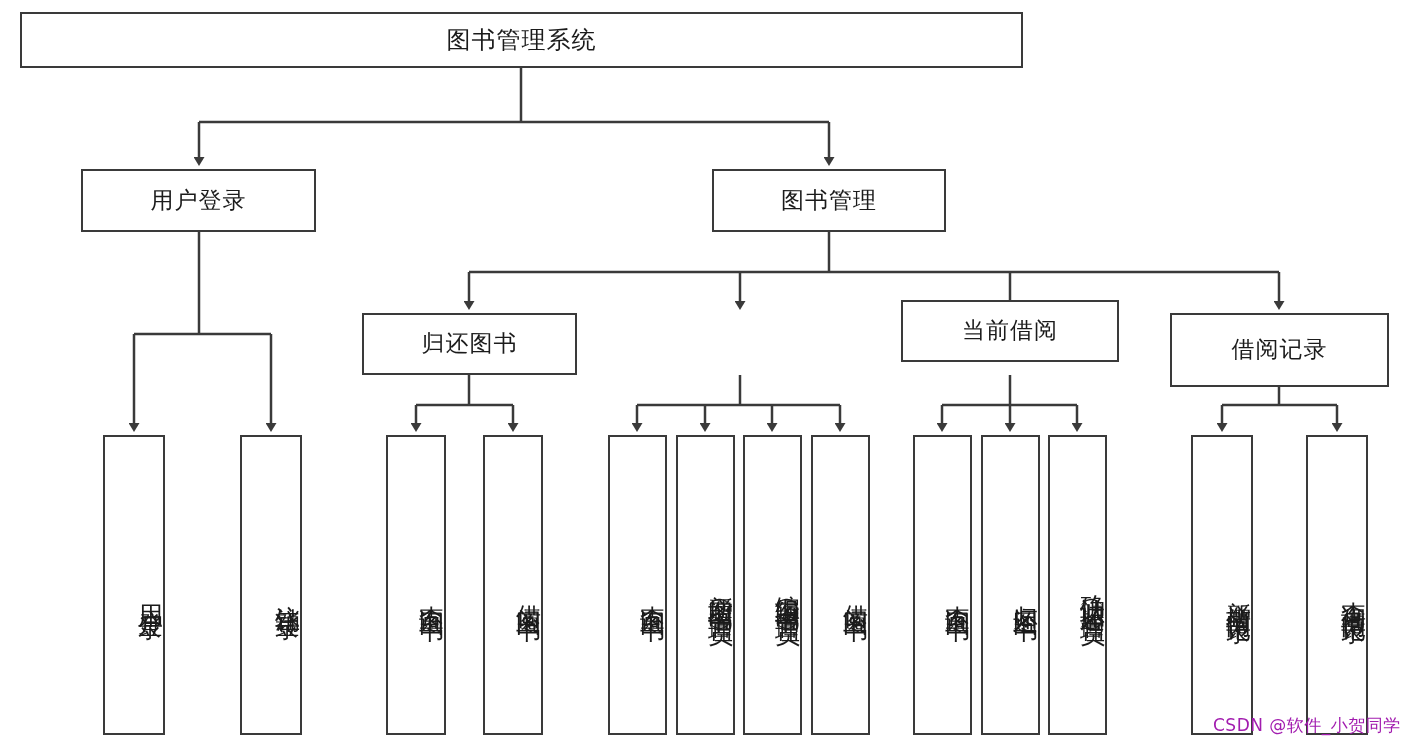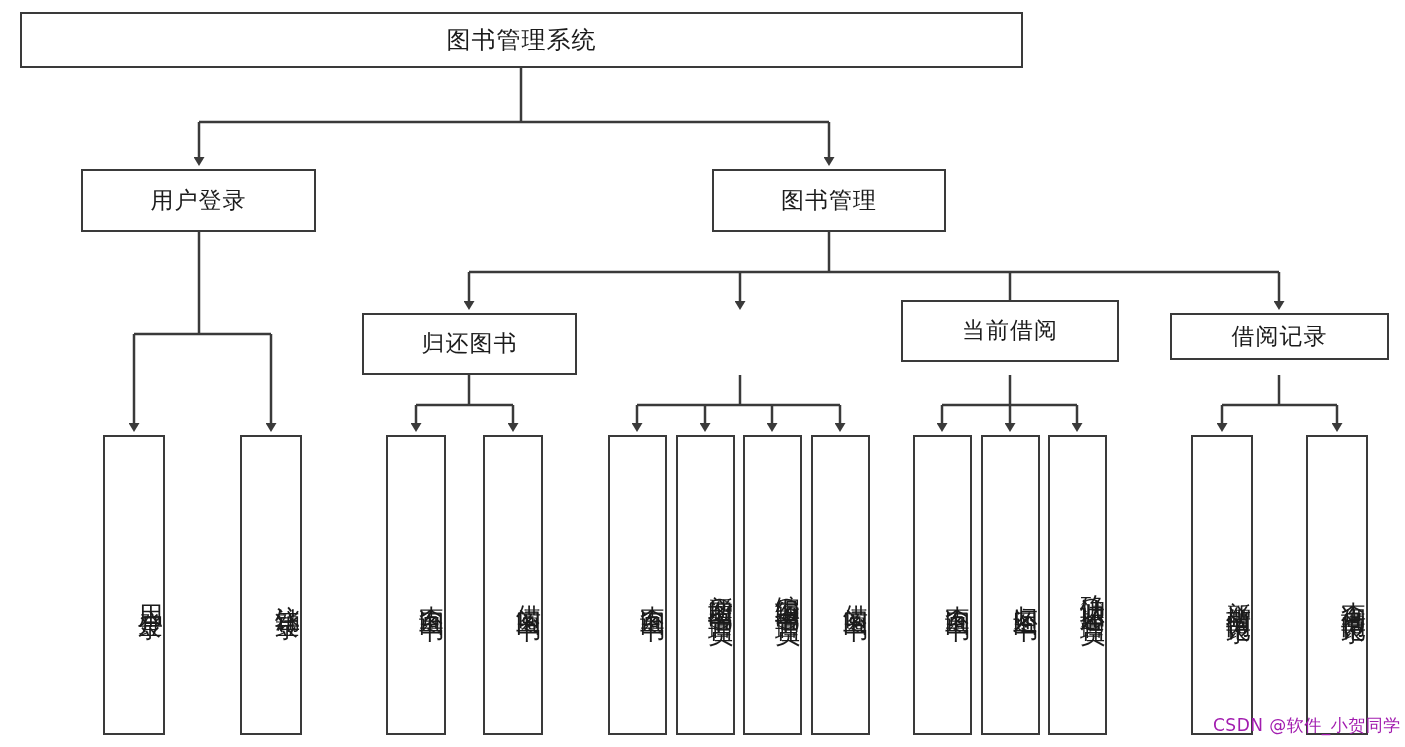--- a/index.html
+++ b/index.html
@@ -134,21 +134,21 @@
   <div class="node horiz" style="left:712px; top:169px; width:234px; height:63px;">
     <span>图书管理</span>
   </div>
 
   <div class="node horiz" style="left:362px; top:313px; width:215px; height:62px;">
     <span>归还图书</span>
   </div>
   <div class="node horiz" style="left:901px; top:300px; width:218px; height:62px;">
     <span>当前借阅</span>
   </div>
-  <div class="node horiz" style="left:1170px; top:313px; width:219px; height:47px;justify-content:center;">
+  <div class="node horiz" style="left:1170px; top:313px; width:219px; height:74px;justify-content:center;">
     <span>借阅记录</span>
   </div>
 
   <div class="node vert" style="left:103px; top:435px; width:62px; height:300px;">
     <span class="vtext">用户登录</span>
   </div>
   <div class="node vert" style="left:240px; top:435px; width:62px; height:300px;">
     <span class="vtext">注销登录</span>
   </div>
 

